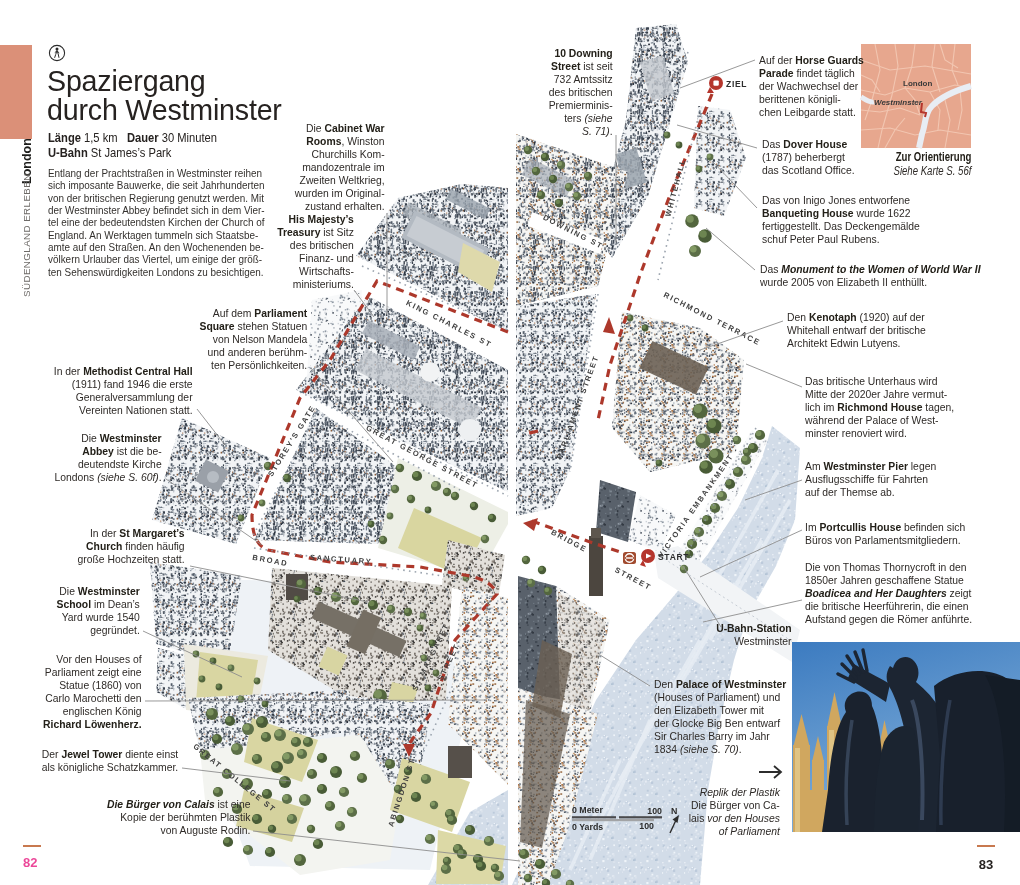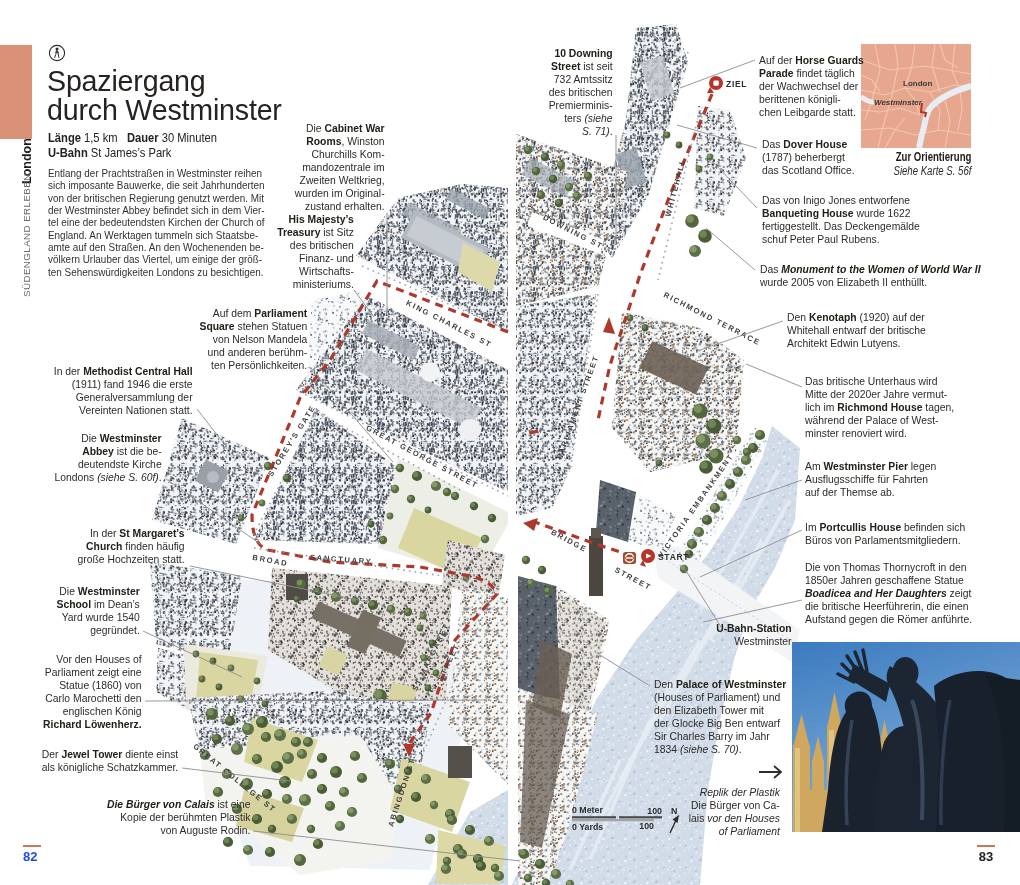--- a/index.html
+++ b/index.html
@@ -1177,15 +1177,15 @@
 <div class="an al" style="left:654px;top:678px">Den <b>Palace of Westminster</b><br>(Houses of Parliament) und<br>den Elizabeth Tower mit<br>der Glocke Big Ben entwarf<br>Sir Charles Barry im Jahr<br>1834 <i>(siehe S. 70)</i>.</div>
 
 <svg style="position:absolute;left:757px;top:764px" width="28" height="16" viewBox="0 0 28 16">
       <path d="M 2 8 L 24 8 M 17 2 L 24 8 L 17 14" stroke="#2c2c2c" stroke-width="1.8" fill="none"></path>
     </svg>
 
 <div class="an ar" style="right:240px;top:786px;text-align:right"><i>Replik der Plastik</i><br>Die Bürger von Ca-<br>lais <i>vor den Houses</i><br><i>of Parliament</i></div>
 
 <div class="an ar" style="right:49px;top:151px;text-align:right;font-size:12px;line-height:13.5px;transform:scaleX(0.8)"><b>Zur Orientierung</b><br><i>Siehe Karte S. 56f</i></div>
 
-<div style="position:absolute;left:23px;top:845px;width:18px;border-top:2.4px solid #c8794f;padding-top:2px;font-size:13px;font-weight:bold;color:#1d4ed8">82</div>
-
-<div style="position:absolute;left:977px;top:845px;width:18px;border-top:2.4px solid #c8794f;padding-top:2px;font-size:13px;font-weight:bold;color:#262220;text-align:center">83</div>
+<div style="position:absolute;left:23px;top:845px;width:18px;border-top:2.4px solid #c8794f;padding-top:8px;font-size:13px;font-weight:bold;color:#ec4899">82</div>
+
+<div style="position:absolute;left:977px;top:845px;width:18px;border-top:2.4px solid #c8794f;padding-top:10px;font-size:13px;font-weight:bold;color:#262220;text-align:center">83</div>
 </div>
 </body></html>

